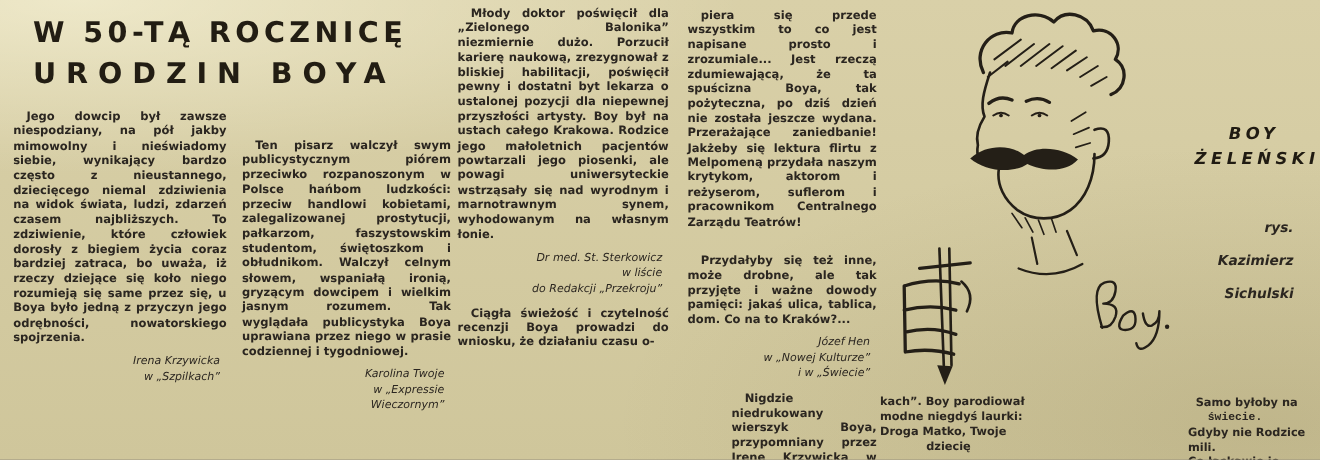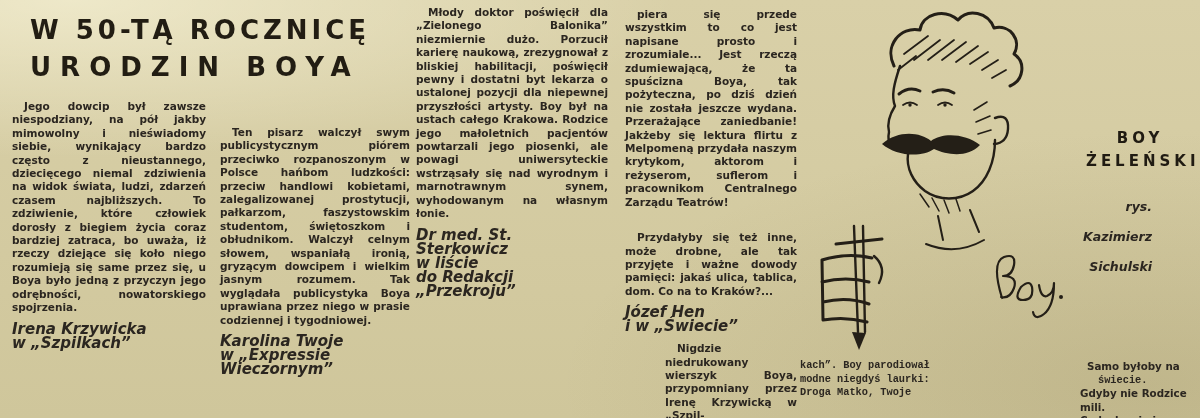--- a/index.html
+++ b/index.html
@@ -13,21 +13,21 @@
       linear-gradient(180deg,#d9d0a8,#cfc69b);
   }
   .abs{position:absolute;}
   h1.title{margin:0; font-weight:bold; color:#221d13; line-height:37px; font-size:26px;}
   h1.title .t1{display:block; letter-spacing:4px;}
   h1.title .t2{display:block; letter-spacing:9px;}
   p.body{
     margin:0 0 7px 0; font-size:10.5px; line-height:13.4px; font-weight:bold;
     text-align:justify; text-indent:12px; hyphens:auto; -webkit-hyphens:auto;
   }
-  .attr{margin:4px 0 9px 0; font-size:15px; font-weight:bold; font-style:italic; padding-right:6px;}
+  .attr{margin:4px 0 9px 0; font-size:10px; font-weight:normal; font-style:italic; text-align:right; padding-right:6px;}
   .attr .line{display:block; line-height:14px;}
   .name-block{font-weight:bold; font-size:15px; letter-spacing:4px; text-align:center; line-height:23px; color:#201b12;}
   .name-block span{display:block;}
   .credit{font-weight:bold; font-style:italic; font-size:12.5px; text-align:right; line-height:30px;}
   .credit span{display:block;}
   .cap, .verse{font-size:10.3px; font-weight:bold; line-height:13.6px;}
   .cap span, .verse span{display:block;}
   .cap .indent{padding-left:42px;}
   .verse .indent{padding-left:18px;font-family:Liberation Mono, monospace;}
   .verse .indent-sm{padding-left:7px;}
@@ -60,27 +60,29 @@
     </div>
   </div>
 
   <div class="abs" style="left:416px; top:6px; width:192px;">
     <p class="body">Młody doktor poświęcił dla „Zielonego Balonika” niezmiernie dużo. Porzucił karierę naukową, zrezygnował z bliskiej habilitacji, poświęcił pewny i dostatni byt lekarza o ustalonej pozycji dla niepewnej przyszłości artysty. Boy był na ustach całego Krakowa. Rodzice jego małoletnich pacjentów powtarzali jego piosenki, ale powagi uniwersyteckie wstrząsały się nad wyrodnym i marnotrawnym synem, wyhodowanym na własnym łonie.</p>
     <div class="attr">
       <span class="line">Dr med. St. Sterkowicz</span>
       <span class="line">w liście</span>
       <span class="line">do Redakcji „Przekroju”</span>
     </div>
+    <p class="body">Ciągła świeżość i czytelność recenzji Boya prowadzi do wniosku, że działaniu czasu o-</p>
   </div>
 
   <div class="abs" style="left:625px; top:8px; width:172px;">
     <p class="body">piera się przede wszystkim to co jest napisane prosto i zrozumiale... Jest rzeczą zdumiewającą, że ta spuścizna Boya, tak pożyteczna, po dziś dzień nie została jeszcze wydana. Przerażające zaniedbanie! Jakżeby się lektura flirtu z Melpomeną przydała naszym krytykom, aktorom i reżyserom, suflerom i pracownikom Centralnego Zarządu Teatrów!</p>
     <p class="body" style="margin-top:22px;">Przydałyby się też inne, może drobne, ale tak przyjęte i ważne dowody pamięci: jakaś ulica, tablica, dom. Co na to Kraków?...</p>
     <div class="attr">
       <span class="line">Józef Hen</span>
+      <span class="line">w „Nowej Kulturze”</span>
       <span class="line">i w „Świecie”</span>
     </div>
     <p class="body" style="margin-top:8px;margin-left:40px;">Nigdzie niedrukowany wierszyk Boya, przypomniany przez Irenę Krzywicką w „Szpil-</p>
   </div>
 
   <svg class="art abs" style="left:788px; top:2px;" width="300" height="354" viewBox="0 0 300 354" fill="none" stroke="currentColor" stroke-linecap="round" stroke-linejoin="round">
     <g stroke-width="3">
       <path d="M106,64 C96,44 112,24 132,28 C134,12 156,6 170,18 C180,6 200,10 206,26 C222,22 234,38 226,52 C238,60 236,78 222,84"></path>
       <path stroke-width="1.8" d="M116,52 l24,-18 M126,58 l26,-20 M140,58 l26,-20 M154,58 l24,-18 M168,60 l22,-16 M182,62 l18,-12 M110,68 l18,-14 M194,68 l16,-10 M204,76 l14,-8"></path>
     </g>
@@ -105,32 +107,33 @@
       <path d="M86,254 q13,11 5,27"></path>
     </g>
     <g stroke-width="2.2">
       <path d="M214,296 q-11,-36 2,-41 q12,-4 10,8 q-2,11 -11,11 q15,0 11,12 q-4,11 -13,9"></path>
       <path d="M233,285 q-8,13 2,13 q11,0 9,-13 q-2,-8 -11,0"></path>
       <path d="M251,283 q2,13 8,11 q7,-3 7,-13 q0,23 -10,31 q-9,7 -11,-2"></path>
       <circle cx="273" cy="295" r="2" fill="currentColor" stroke="none"></circle>
     </g>
   </svg>
 
-  <div class="cap abs" style="left:800px; top:359px; width:170px;font-family:Liberation Mono, monospace;">
+  <div class="cap abs" style="left:800px; top:359px; width:170px;">
     <span>kach”. Boy parodiował</span>
     <span>modne niegdyś laurki:</span>
     <span>Droga Matko, Twoje</span>
+    <span class="indent">dziecię</span>
   </div>
 
-  <div class="name-block abs" style="left:1086px; top:127px; width:108px;">
+  <div class="name-block abs" style="left:1086px; top:110px; width:108px;font-style:italic;">
     <span>BOY</span>
     <span>ŻELEŃSKI</span>
   </div>
 
-  <div class="credit abs" style="left:1040px; top:192px; width:112px;">
+  <div class="credit abs" style="left:1064px; top:192px; width:112px;">
     <span>rys.</span>
     <span>Kazimierz</span>
     <span>Sichulski</span>
   </div>
 
   <div class="verse abs" style="left:1080px; top:360px; width:118px;">
     <span class="indent-sm">Samo byłoby na</span>
     <span class="indent">świecie.</span>
     <span>Gdyby nie Rodzice mili.</span>
     <span>Co łaskawie je spłodzili</span>

